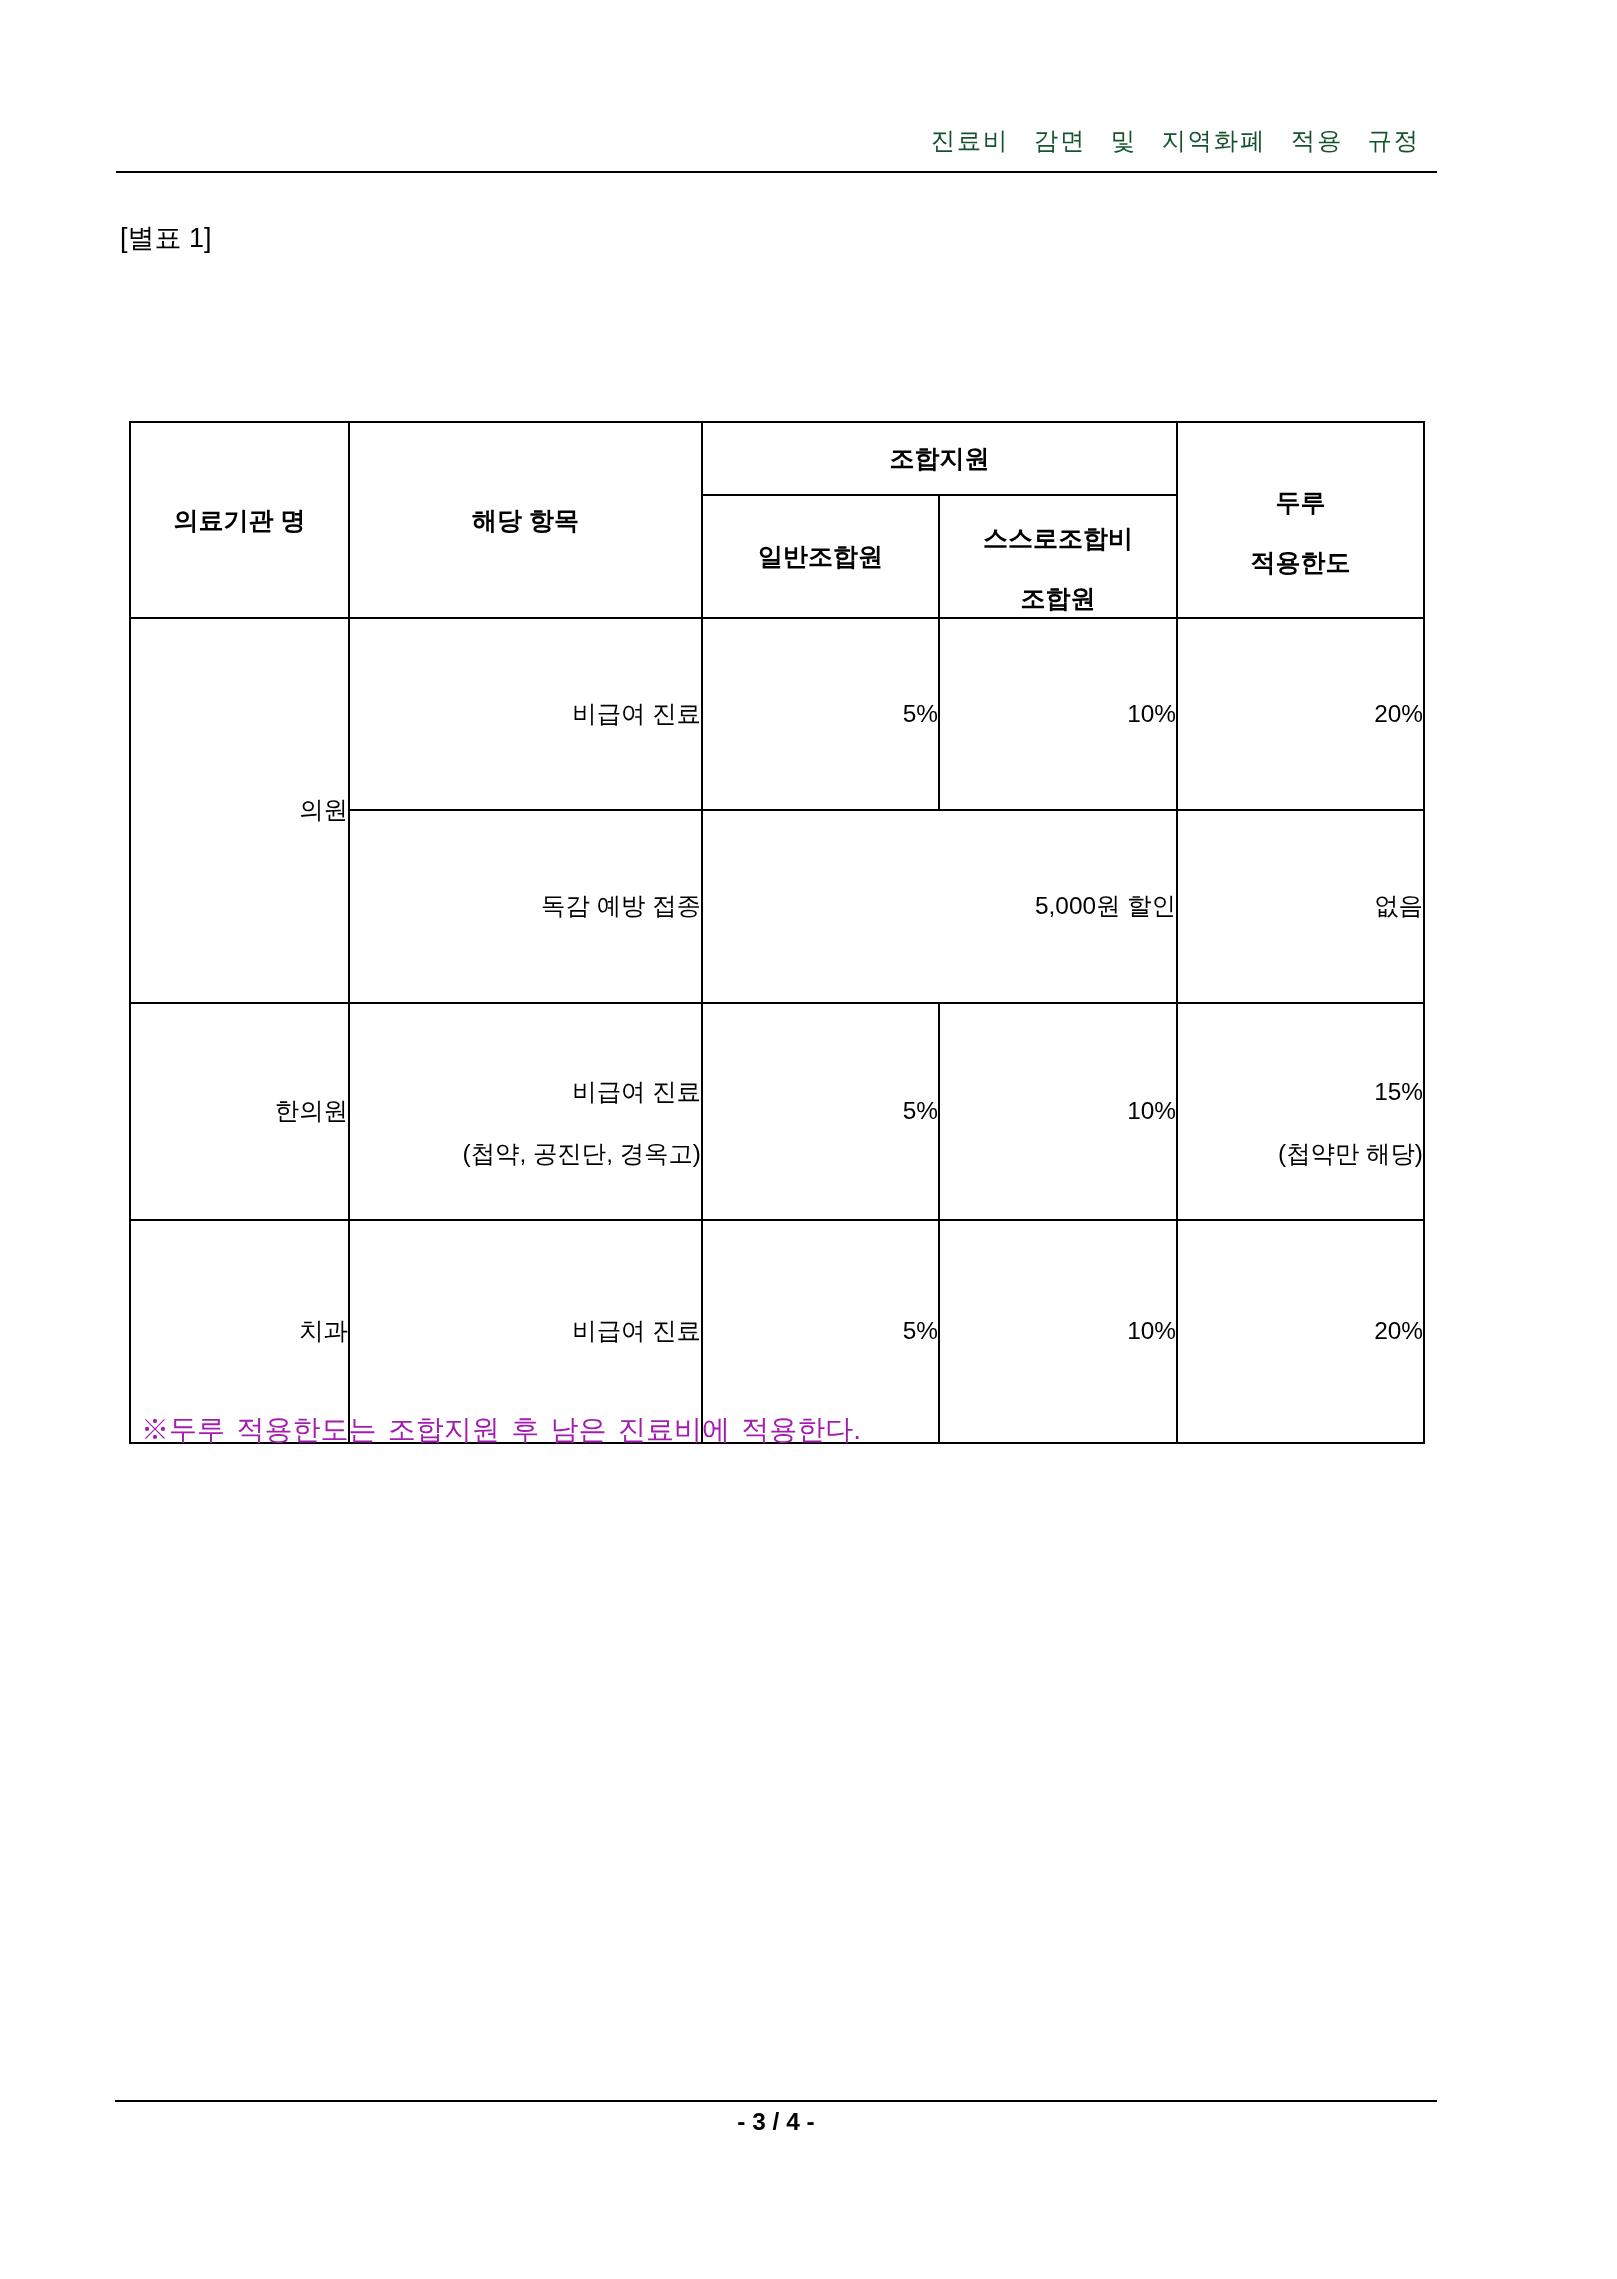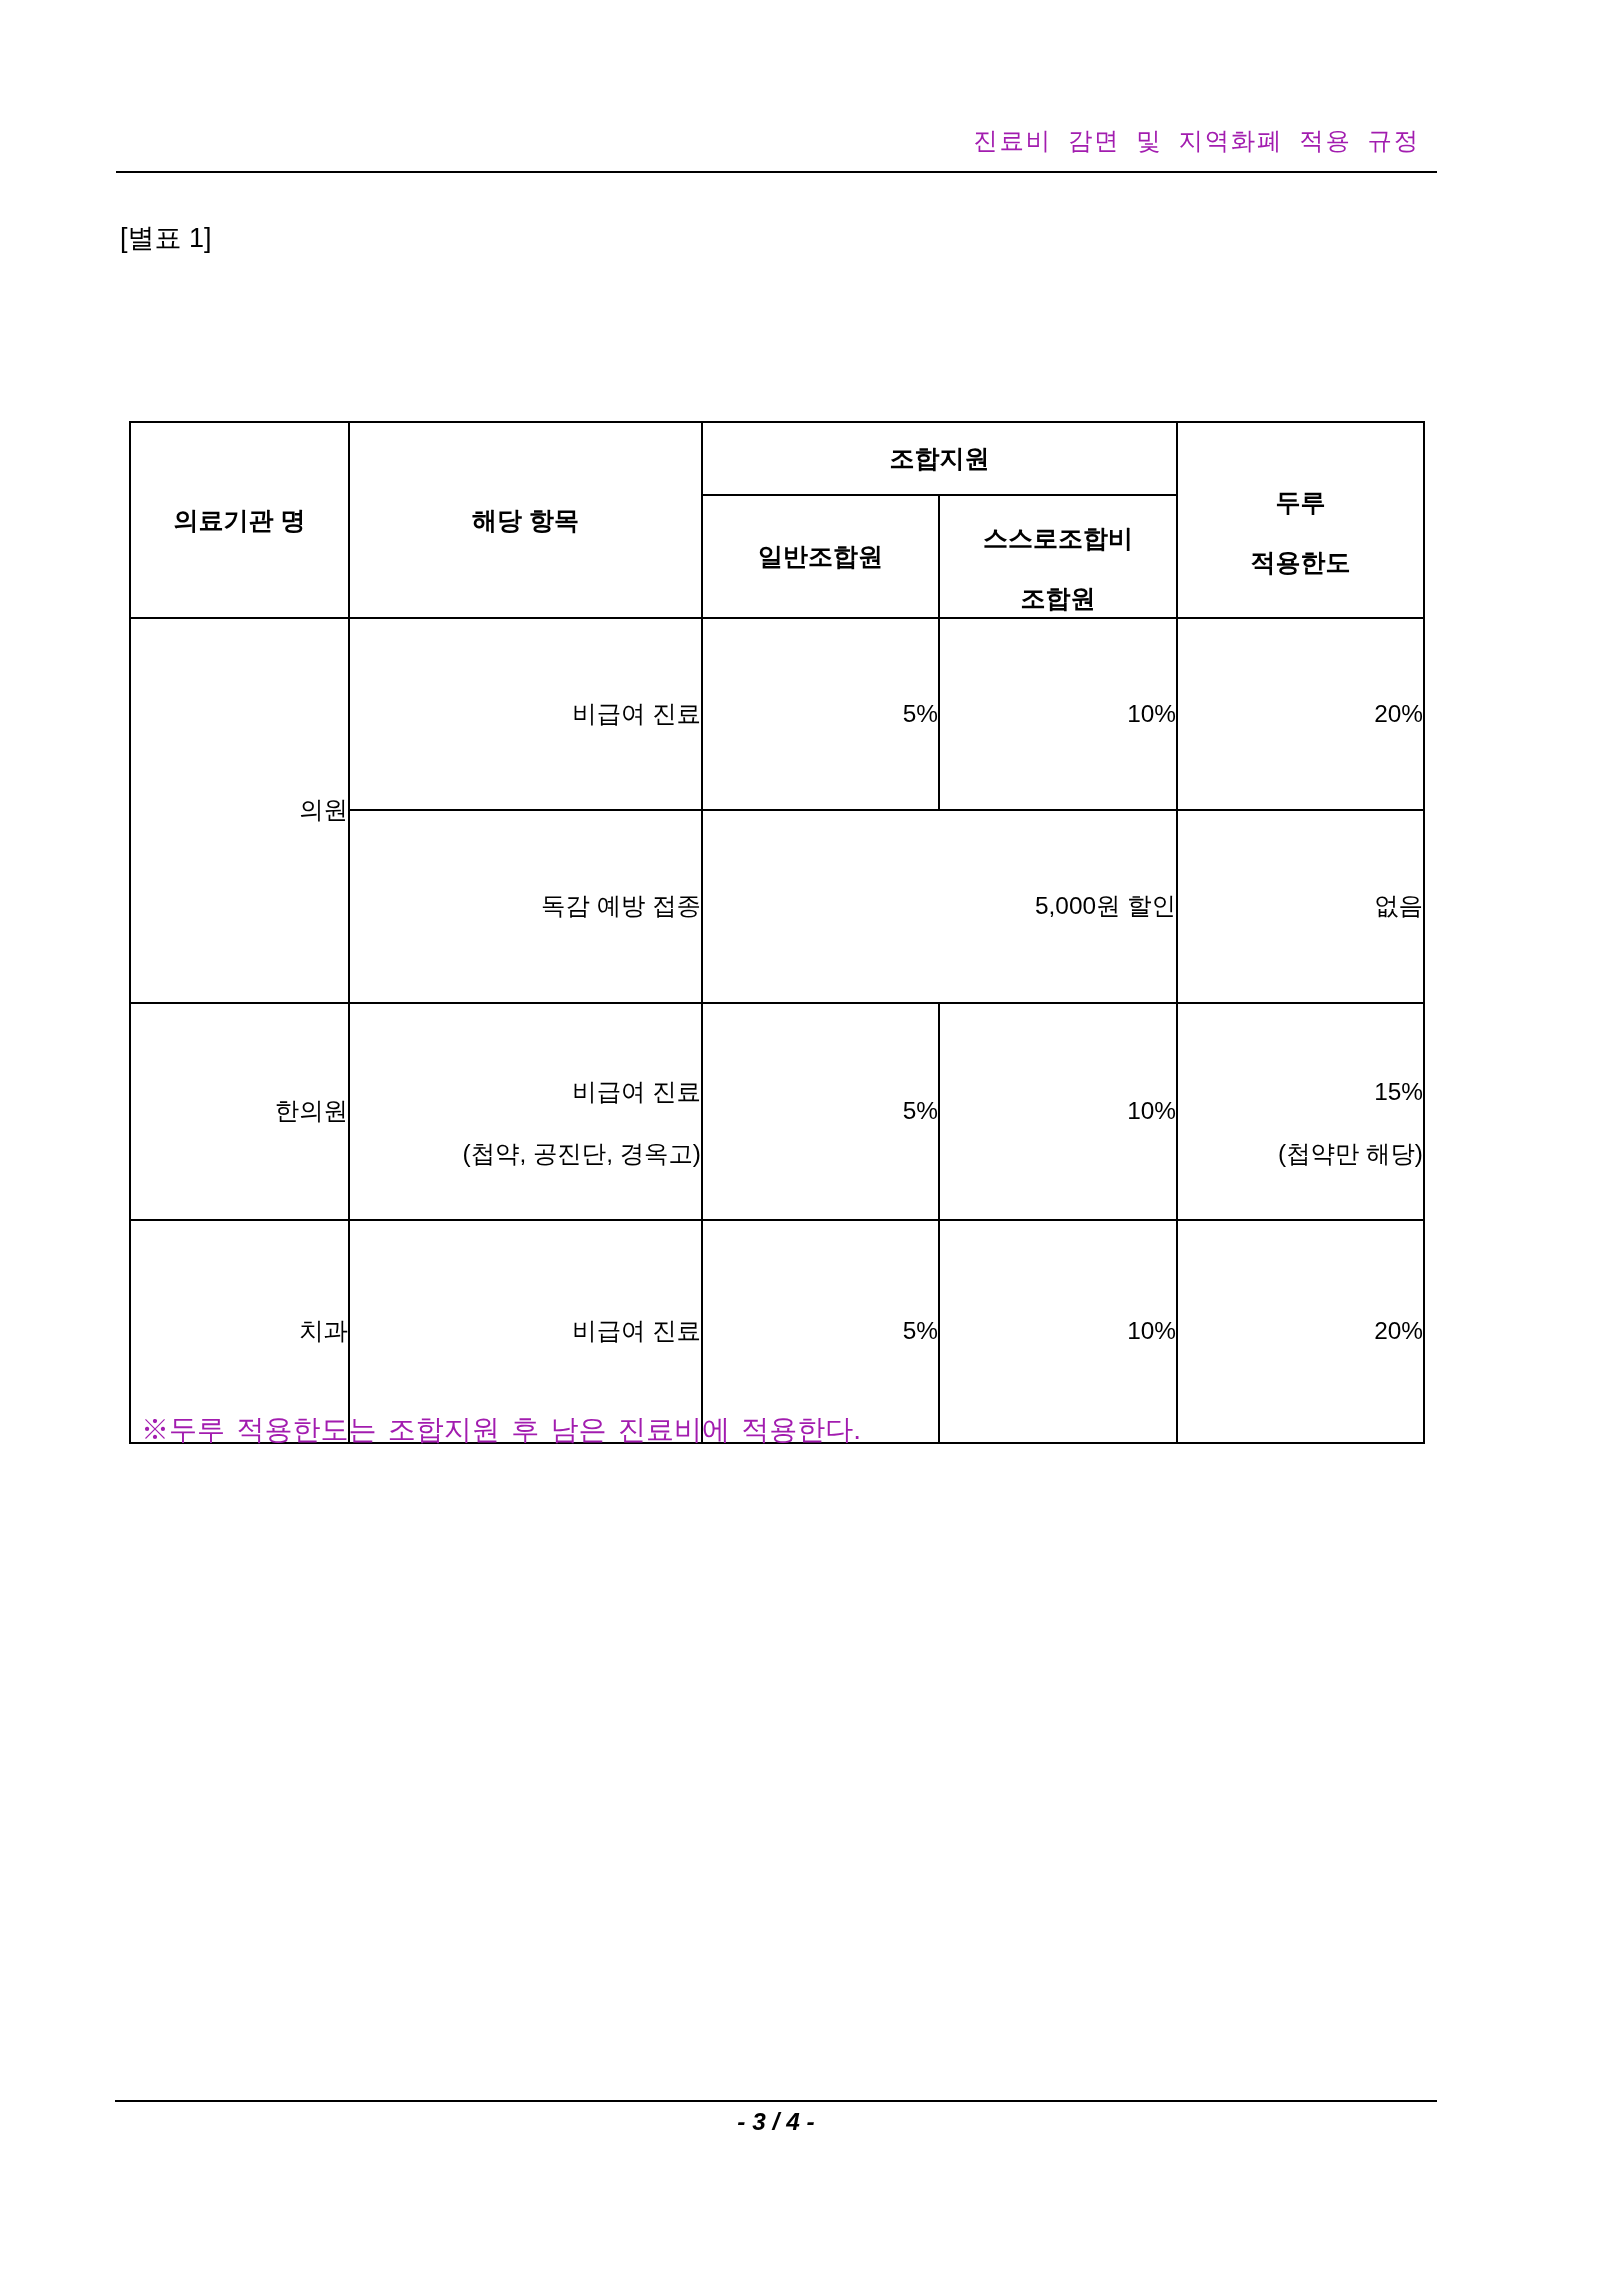--- a/index.html
+++ b/index.html
@@ -15,25 +15,25 @@
     color: #000000;
     font-family: "Liberation Sans", sans-serif;
     overflow: hidden;
   }
 
   
   .doc-header-title {
     position: absolute;
     top: 125px;
     right: 197px;
-    font-family: Liberation Serif, serif;
+    font-family: Liberation Mono, monospace;
     font-size: 24.4px;
     letter-spacing: 1.8px;
     word-spacing: 8.1px;
-    color: #a21caf;
+    color: #14532d;
     white-space: nowrap;
   }
   .header-rule {
     position: absolute;
     left: 116px;
     top: 171px;
     width: 1321px;
     height: 1.8px;
     background: #000000;
   }
@@ -121,21 +121,20 @@
   }
   .footer-page-number {
     position: absolute;
     left: 115px;
     top: 2108px;
     width: 1322px;
     text-align: center;
     font-size: 24.4px;
     font-weight: bold;
     color: #000000;
-    font-style: italic;
   }
 </style>
 </head>
 <body>
 
 <div class="page">
 
   <div class="doc-header-title">진료비 감면 및 지역화폐 적용 규정</div>
   <div class="header-rule"></div>
 

